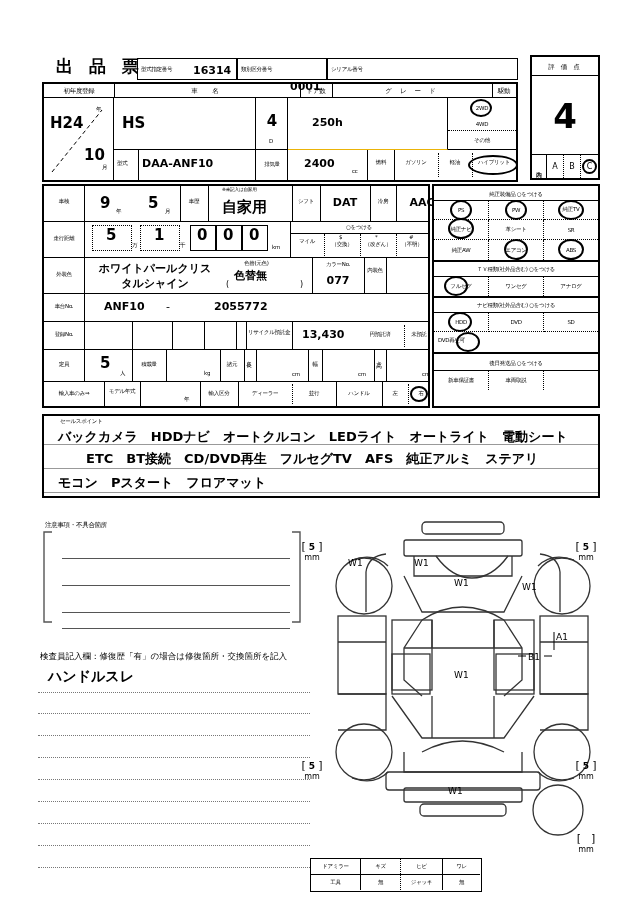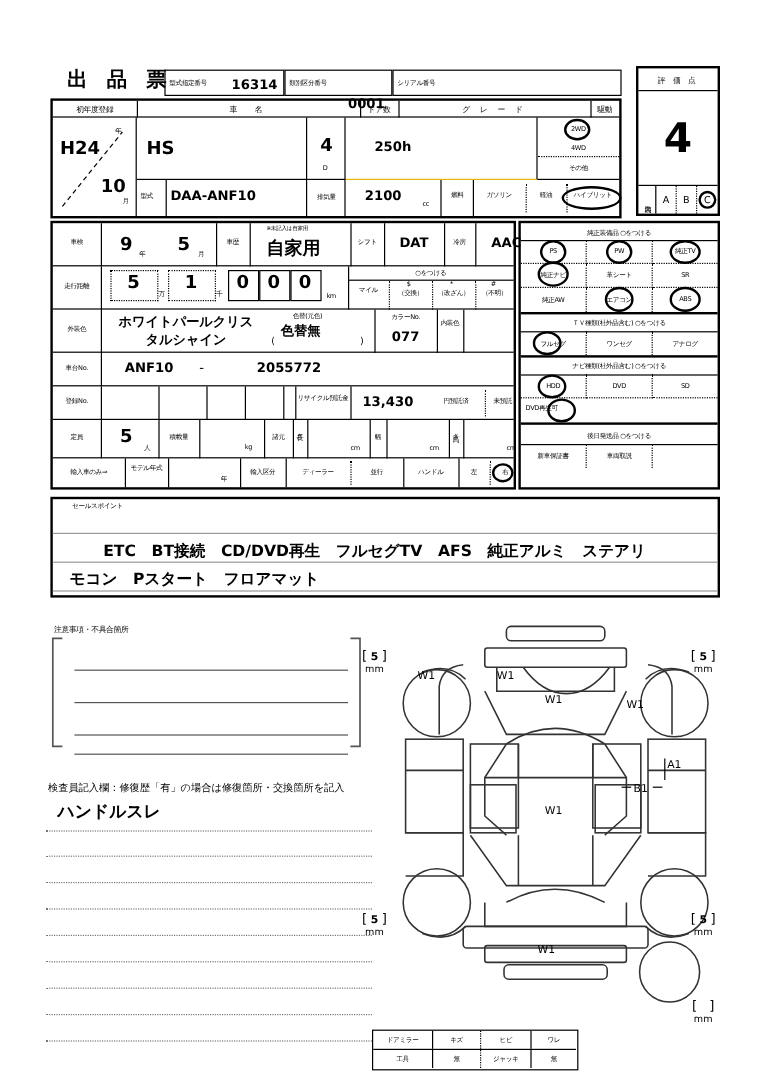--- a/index.html
+++ b/index.html
@@ -112,21 +112,21 @@
 
   <div class="abs" style="left:256px; top:98px; width:32px; height:52px; border-right:1px solid #000; border-bottom:1px solid #000;">
     <span class="abs big ctr" style="left:0; top:14px; width:32px;">4</span>
     <span class="abs tiny" style="left:13px; top:40px;">D</span>
   </div>
 
   <div class="abs" style="left:256px; top:150px; width:32px; height:30px; border-right:1px solid #000;">
     <span class="abs tiny ctr" style="left:0; top:11px; width:32px;">排気量</span>
   </div>
   <div class="abs" style="left:288px; top:150px; width:80px; height:30px; border-right:1px solid #000;">
-    <span class="abs md bold" style="left:16px; top:7px;">2100</span>
+    <span class="abs md bold" style="left:16px; top:7px;">2400</span>
     <span class="abs tiny" style="left:64px; top:18px;">cc</span>
   </div>
 
   <div class="abs" style="left:288px; top:98px; width:160px; height:52px; border-right:1px solid #000; border-bottom:1px solid #eab308;">
     <span class="abs md bold" style="left:24px; top:18px;">250h</span>
   </div>
 
   <div class="abs" style="left:448px; top:98px; width:68px; height:52px; border-bottom:1px solid #000;">
     <div class="abs ctr tiny" style="left:0; top:2px; width:68px; height:15px;">2WD</div>
     <span class="circ" style="left:22px; top:1px; width:22px; height:18px;"></span>
@@ -345,20 +345,21 @@
   <div class="abs ctr tiny" style="left:434px; top:356px; width:164px; height:14px;">後日発送品 ○をつける</div>
   <div class="abs" style="left:434px; top:370px; width:164px; border-top:1px solid #000;"></div>
   <div class="abs" style="left:434px; top:370px; width:164px; height:20px;">
     <div class="abs ctr tiny" style="left:0;  top:0; width:55px; height:20px; border-right:1px dotted #000;">新車保証書</div>
     <div class="abs ctr tiny" style="left:55px;top:0; width:55px; height:20px; border-right:1px dotted #000;">車両取説</div>
     <div class="abs ctr tiny" style="left:110px;top:0;width:54px; height:20px;"></div>
   </div>
 
   <div class="bx thick" style="left:42px; top:414px; width:558px; height:84px;"></div>
   <span class="abs tiny" style="left:60px; top:418px;">セールスポイント</span>
+  <div class="abs bold" style="left:58px; top:428px; width:536px; font-size:13px;">バックカメラ　HDDナビ　オートクルコン　LEDライト　オートライト　電動シート</div>
   <div class="abs" style="left:44px; top:444px; width:554px; border-top:1px solid #999;"></div>
   <div class="abs bold" style="left:86px; top:450px; width:520px; font-size:13px;">ETC　BT接続　CD/DVD再生　フルセグTV　AFS　純正アルミ　ステアリ</div>
   <div class="abs" style="left:44px; top:468px; width:554px; border-top:1px solid #999;"></div>
   <div class="abs bold" style="left:58px; top:474px; width:534px; font-size:13px;">モコン　Pスタート　フロアマット</div>
   <div class="abs" style="left:44px; top:492px; width:554px; border-top:1px solid #999;"></div>
 
   <span class="abs tiny6" style="left:45px; top:521px;">注意事項・不具合箇所</span>
 
   <svg class="abs" style="left:38px; top:528px;" width="268" height="98">
     <path d="M14 4 L6 4 L6 94 L14 94" fill="none" stroke="#555" stroke-width="1.4"></path>

